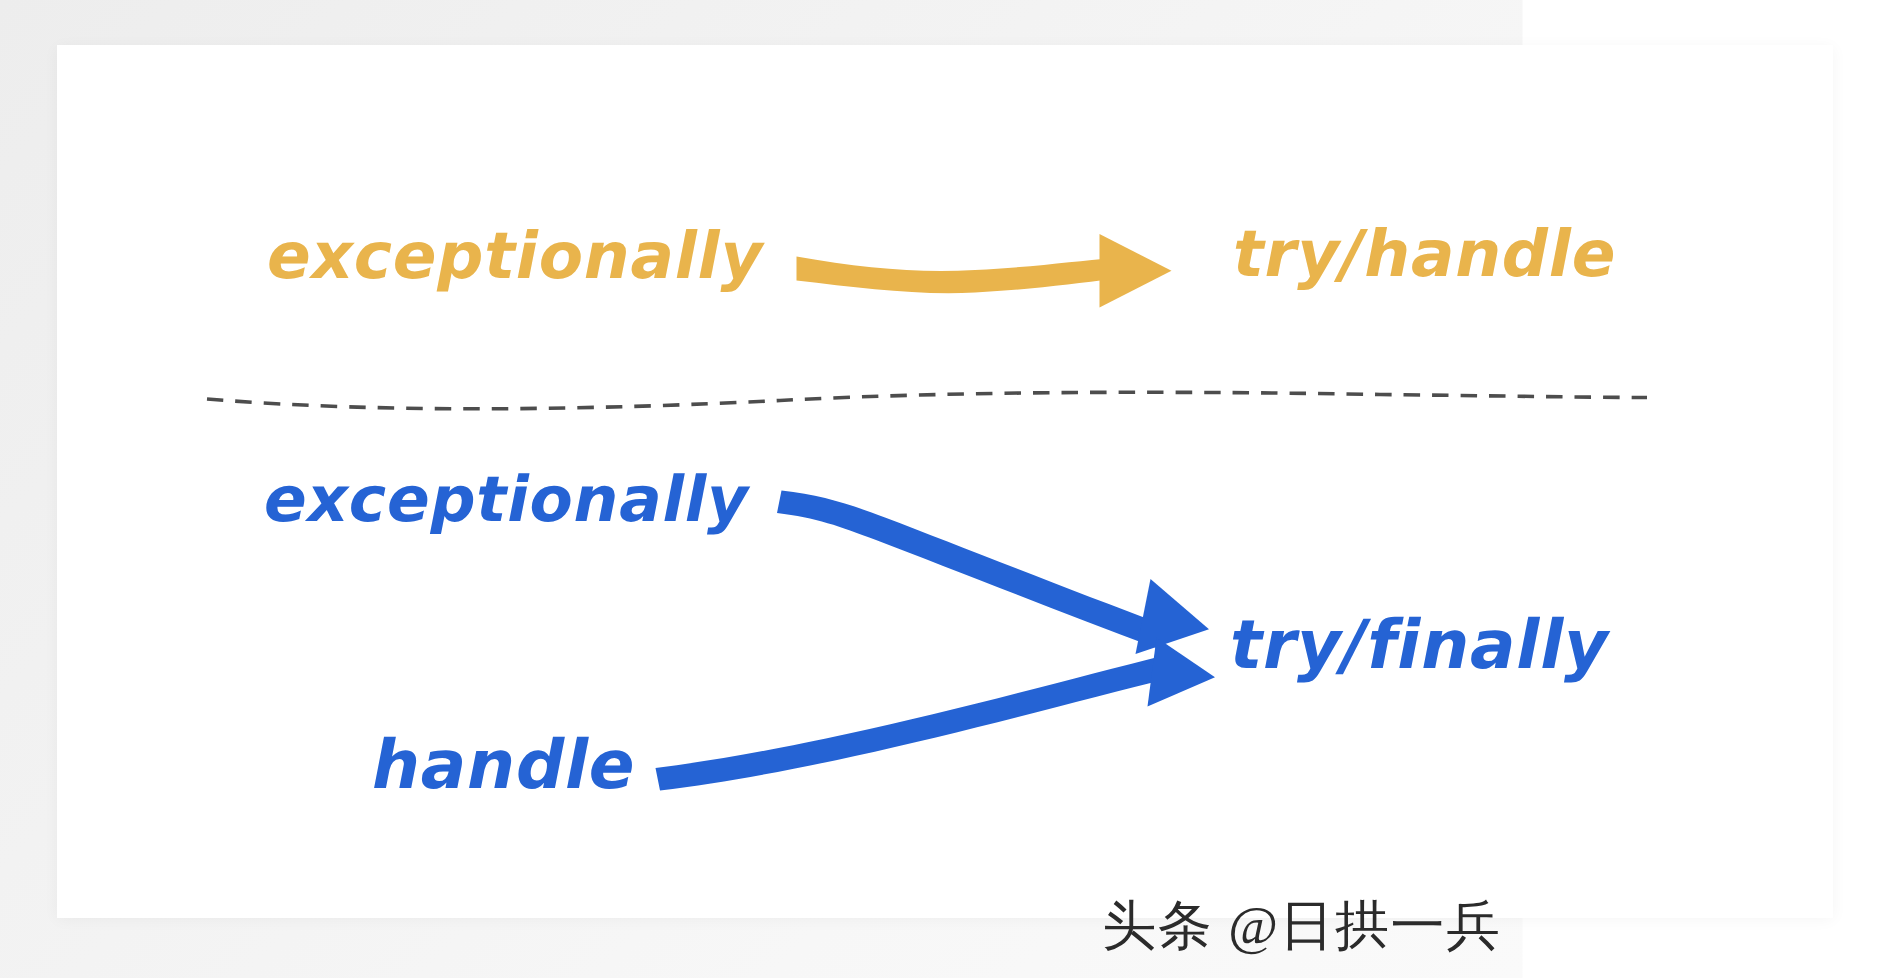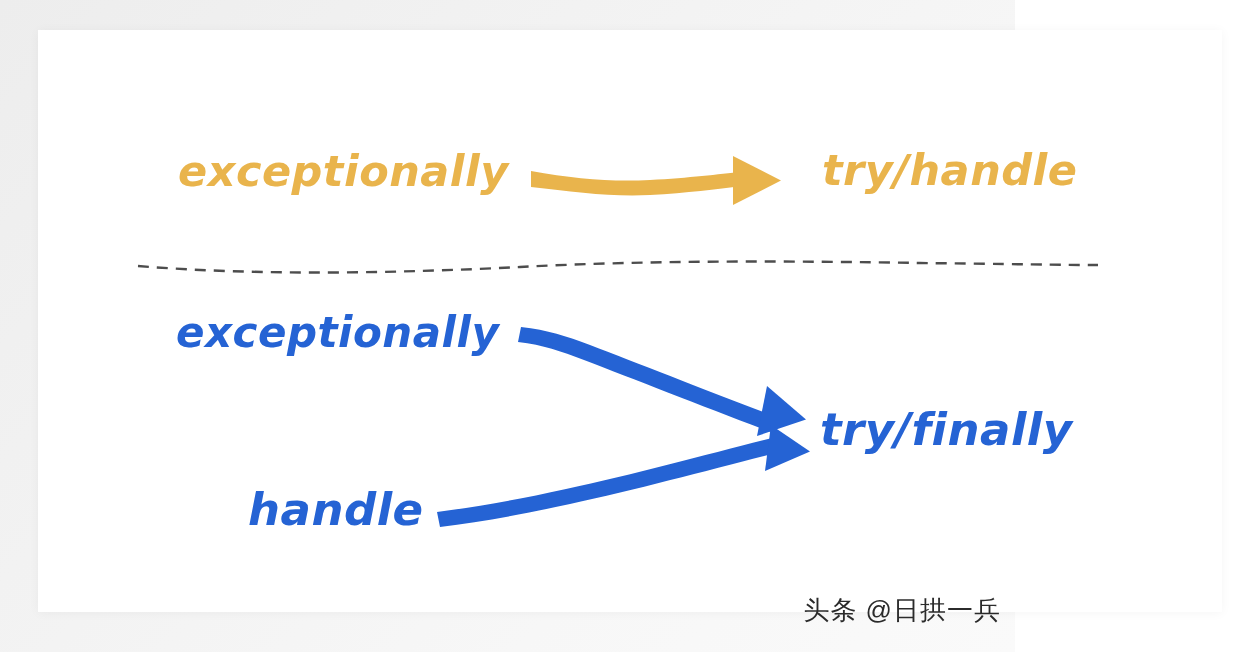--- a/index.html
+++ b/index.html
@@ -79,23 +79,23 @@
   #label-handle {
     left: 248px;
     top: 487px;
     font-size: 45px;
   }
 
   
   #watermark {
     position: absolute;
     right: 14px;
-    bottom: 24px;
-    font-family: Liberation Sans, sans-serif;
-    font-size: 26px;
+    bottom: 10px;
+    font-family: Liberation Serif, serif;
+    font-size: 36px;
     font-weight: 400;
     color: #2b2b2b;
     letter-spacing: 1px;
     white-space: nowrap;
   }
 </style>
 </head>
 <body>
 
 <div id="stage">

